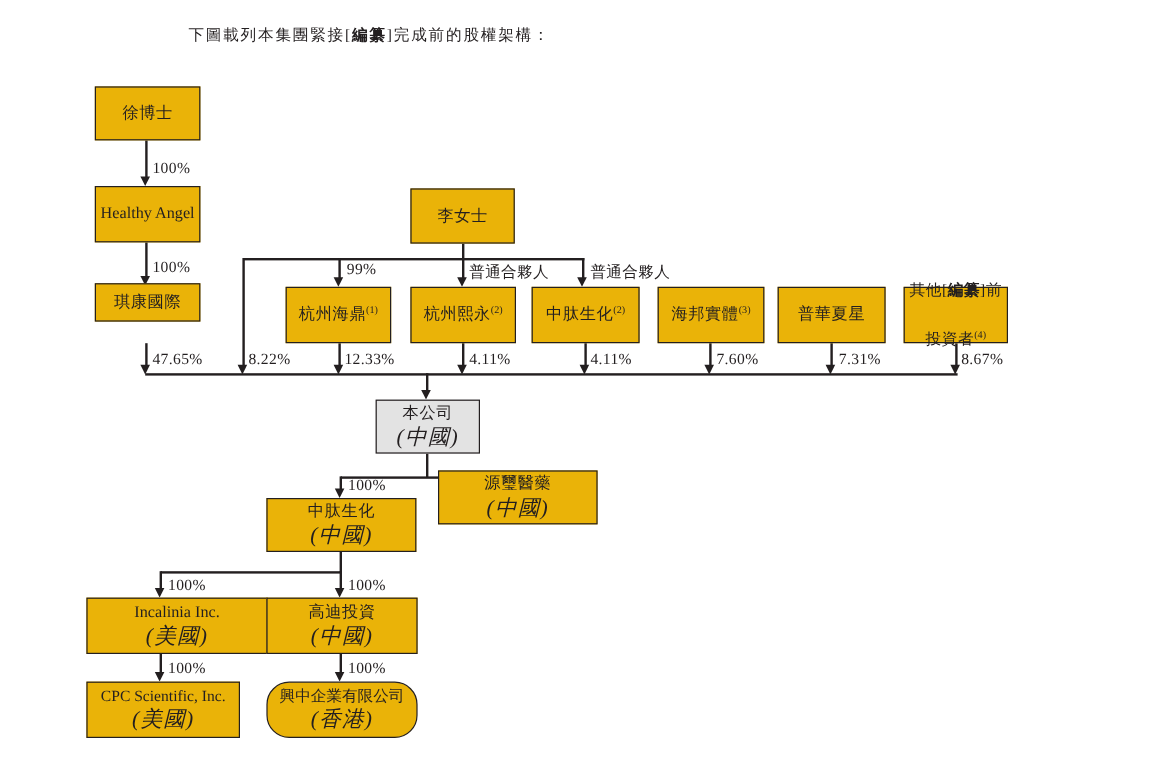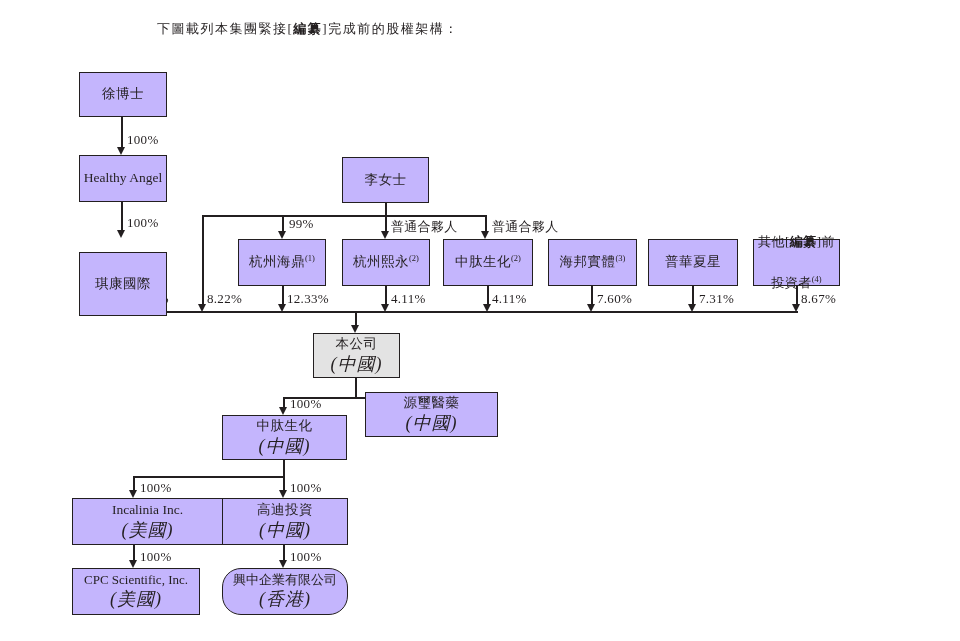--- a/index.html
+++ b/index.html
@@ -7,21 +7,21 @@
     width:960px;height:641px;background:#ffffff;position:relative;overflow:hidden;
     font-family:"Liberation Serif","DejaVu Serif",serif;color:#231f20;
   }
   .stage{position:absolute;left:0;top:0;width:960px;height:641px;}
   .title{
     position:absolute;left:118px;top:20px;font-size:13px;letter-spacing:1.5px;
     white-space:nowrap;color:#231f20;margin-left:39px;
   }
   .title b{font-weight:bold;}
   .node{
-    position:absolute;border:1.5px solid #231f20;background:#c4b5fd;
+    position:absolute;border:1.5px solid #231f20;background:#eab308;
     display:flex;flex-direction:column;align-items:center;justify-content:center;
     text-align:center;font-size:13.5px;line-height:1.25;letter-spacing:0.5px;box-sizing:border-box;
   }
   .node.gray{background:#e3e3e3;}
   .node sup{font-size:8.5px;letter-spacing:0;line-height:0;}
   .node .region{font-style:italic;font-size:18px;letter-spacing:1px;}
   .node .nline b{font-weight:bold;}
   .vline{position:absolute;width:1.5px;background:#231f20;}
   .hline{position:absolute;height:1.5px;background:#231f20;}
   .arr{
@@ -117,21 +117,21 @@
   <div class="elabel" style="left:290px;top:480px;">100%</div>
   <div class="elabel" style="left:140px;top:549px;">100%</div>
   <div class="elabel" style="left:290px;top:549px;">100%</div>
 
   <div class="node" style="left:79px;top:72px;width:88px;height:45px;">
     <span class="nline">徐博士</span>
   </div>
   <div class="node" style="left:79px;top:155px;width:88px;height:47px;letter-spacing:0;">
     <span class="nline">Healthy Angel</span>
   </div>
-  <div class="node" style="left:79px;top:252px;width:88px;height:64px;justify-content:center;">
+  <div class="node" style="left:79px;top:236px;width:88px;height:32px;justify-content:center;">
     <span class="nline">琪康國際</span>
   </div>
   <div class="node" style="left:342px;top:157px;width:87px;height:46px;">
     <span class="nline">李女士</span>
   </div>
   <div class="node" style="left:238px;top:239px;width:88px;height:47px;">
     <span class="nline"><span>杭州海鼎</span><sup>(1)</sup></span>
   </div>
   <div class="node" style="left:342px;top:239px;width:88px;height:47px;">
     <span class="nline"><span>杭州熙永</span><sup>(2)</sup></span>

